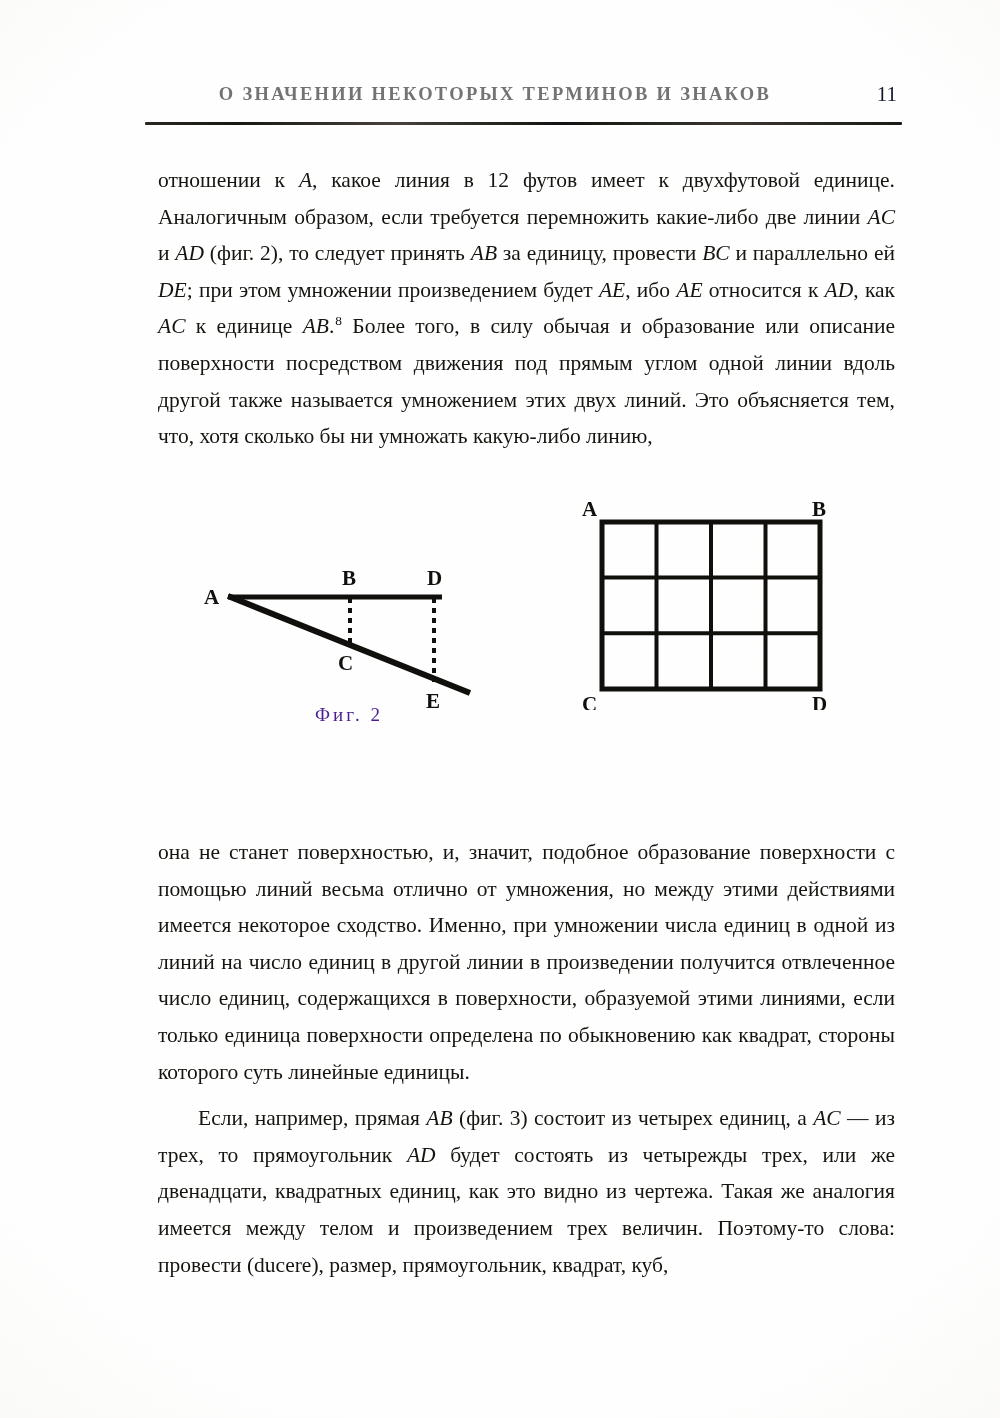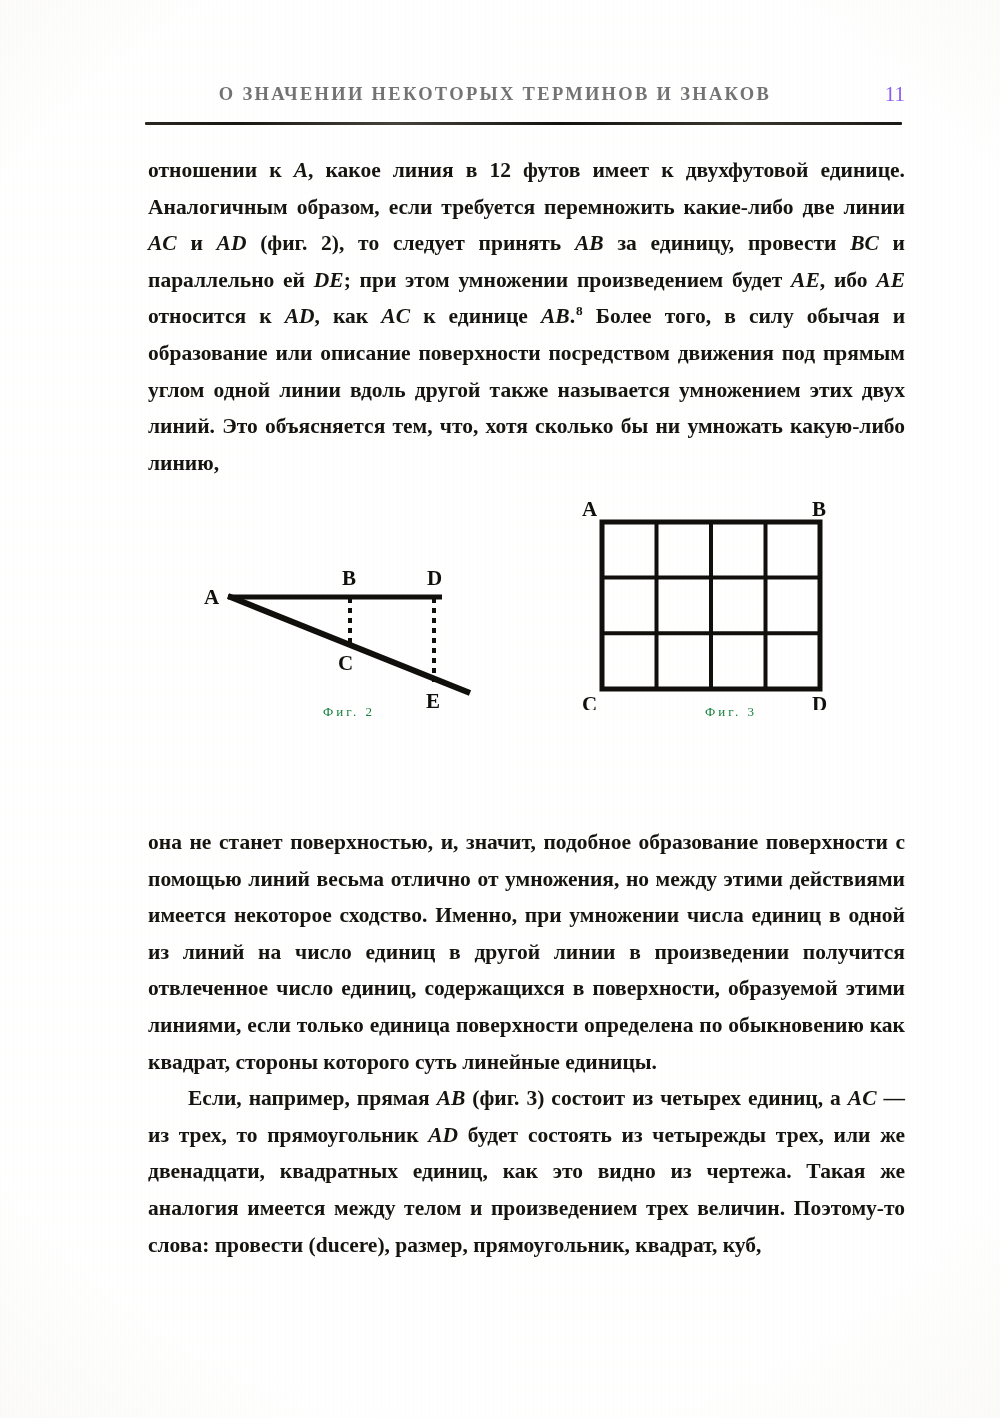--- a/index.html
+++ b/index.html
@@ -59,25 +59,25 @@
     font-size: 18.5px;
     letter-spacing: 2.3px;
     font-weight: 700;
     text-transform: uppercase;
     color: #737373;
     font-family: "Liberation Serif", "DejaVu Serif", serif;
     white-space: nowrap;
   }
   .page-number {
     position: absolute;
-    right: 0;
+    right: 8px;
     top: -2px;
     font-size: 21px;
     font-weight: 400;
-    color: #8b5cf6;
+    color: #0f172a;
   }
   .head-rule {
     position: absolute;
     left: 145px;
     top: 122px;
     width: 757px;
     height: 3px;
     background: linear-gradient(90deg,#2a2722 0%, #191713 12%, #46433c 33%, #131210 55%, #3a372f 78%, #1b1916 100%);
     border-radius: 1px;
   }
@@ -86,21 +86,21 @@
   .textblock {
     position: absolute;
     left: 148px;
     width: 757px;
     font-size: 21.5px;
     line-height: 36.6px;
     text-align: justify;
     color: #16140f;
     -webkit-font-smoothing: none;
   }
-  .textblock p { margin: 0; font-weight: bold; }
+  .textblock p { margin: 10px; }
   .textblock p.indent { text-indent: 40px; }
 
   .para-top   { top: 152px; }
   .para-mid   { top: 824px; }
 
   .math {
     font-style: italic;
     font-family: "Liberation Serif", "DejaVu Serif", serif;
   }
   sup.fn {
@@ -119,23 +119,23 @@
     height: 270px;
   }
   .figure { position: absolute; }
   .fig2 { left: 180px; top: 0;   width: 330px; height: 270px; }
   .fig3 { left: 560px; top: 0;   width: 330px; height: 270px; }
 
   .fig-caption {
     position: absolute;
     width: 100%;
     text-align: center;
-    font-size: 13px;
+    font-size: 19px;
     letter-spacing: 3px;
-    color: #15803d;
+    color: #4c1d95;
     font-family: "Liberation Serif", "DejaVu Serif", serif;
   }
   .fig2 .fig-caption { top: 224px; left: 4px; }
   .fig3 .fig-caption { top: 224px; left: 6px; }
 
   .fig-svg { position: absolute; left: 0; top: 0; }
 
   .pt-label {
     font-family: "Liberation Serif", "DejaVu Serif", serif;
     font-weight: 700;
@@ -192,21 +192,20 @@
         <line x1="205.5" y1="42" x2="205.5" y2="209" stroke="#100f0c" stroke-width="4"></line>
 
         <line x1="42" y1="97.6" x2="260" y2="97.6" stroke="#100f0c" stroke-width="4"></line>
         <line x1="42" y1="153.3" x2="260" y2="153.3" stroke="#100f0c" stroke-width="4"></line>
 
         <text class="pt-label" x="22" y="36">A</text>
         <text class="pt-label" x="252" y="36">B</text>
         <text class="pt-label" x="22" y="231">C</text>
         <text class="pt-label" x="252" y="231">D</text>
       </svg>
-      <div class="fig-caption">Фиг. 3</div>
     </div>
   </div>
 
   <div class="textblock para-mid">
     <p>она не станет поверхностью, и, значит, подобное образование поверхности с помощью линий весьма отлично от умножения, но между этими действиями имеется некоторое сходство. Именно, при умножении числа единиц в одной из линий на число единиц в другой линии в произведении получится отвлеченное число единиц, содержащихся в поверхности, образуемой этими линиями, если только единица поверхности определена по обыкновению как квадрат, стороны которого суть линейные единицы.</p>
     <p class="indent">Если, например, прямая <i class="math">AB</i> (фиг. 3) состоит из четырех единиц, а <i class="math">AC</i> — из трех, то прямоугольник <i class="math">AD</i> будет состоять из четырежды трех, или же двенадцати, квадратных единиц, как это видно из чертежа. Такая же аналогия имеется между телом и произведением трех величин. Поэтому-то слова: провести (ducere), размер, прямоугольник, квадрат, куб,</p>
   </div>
 
 </div>
 

